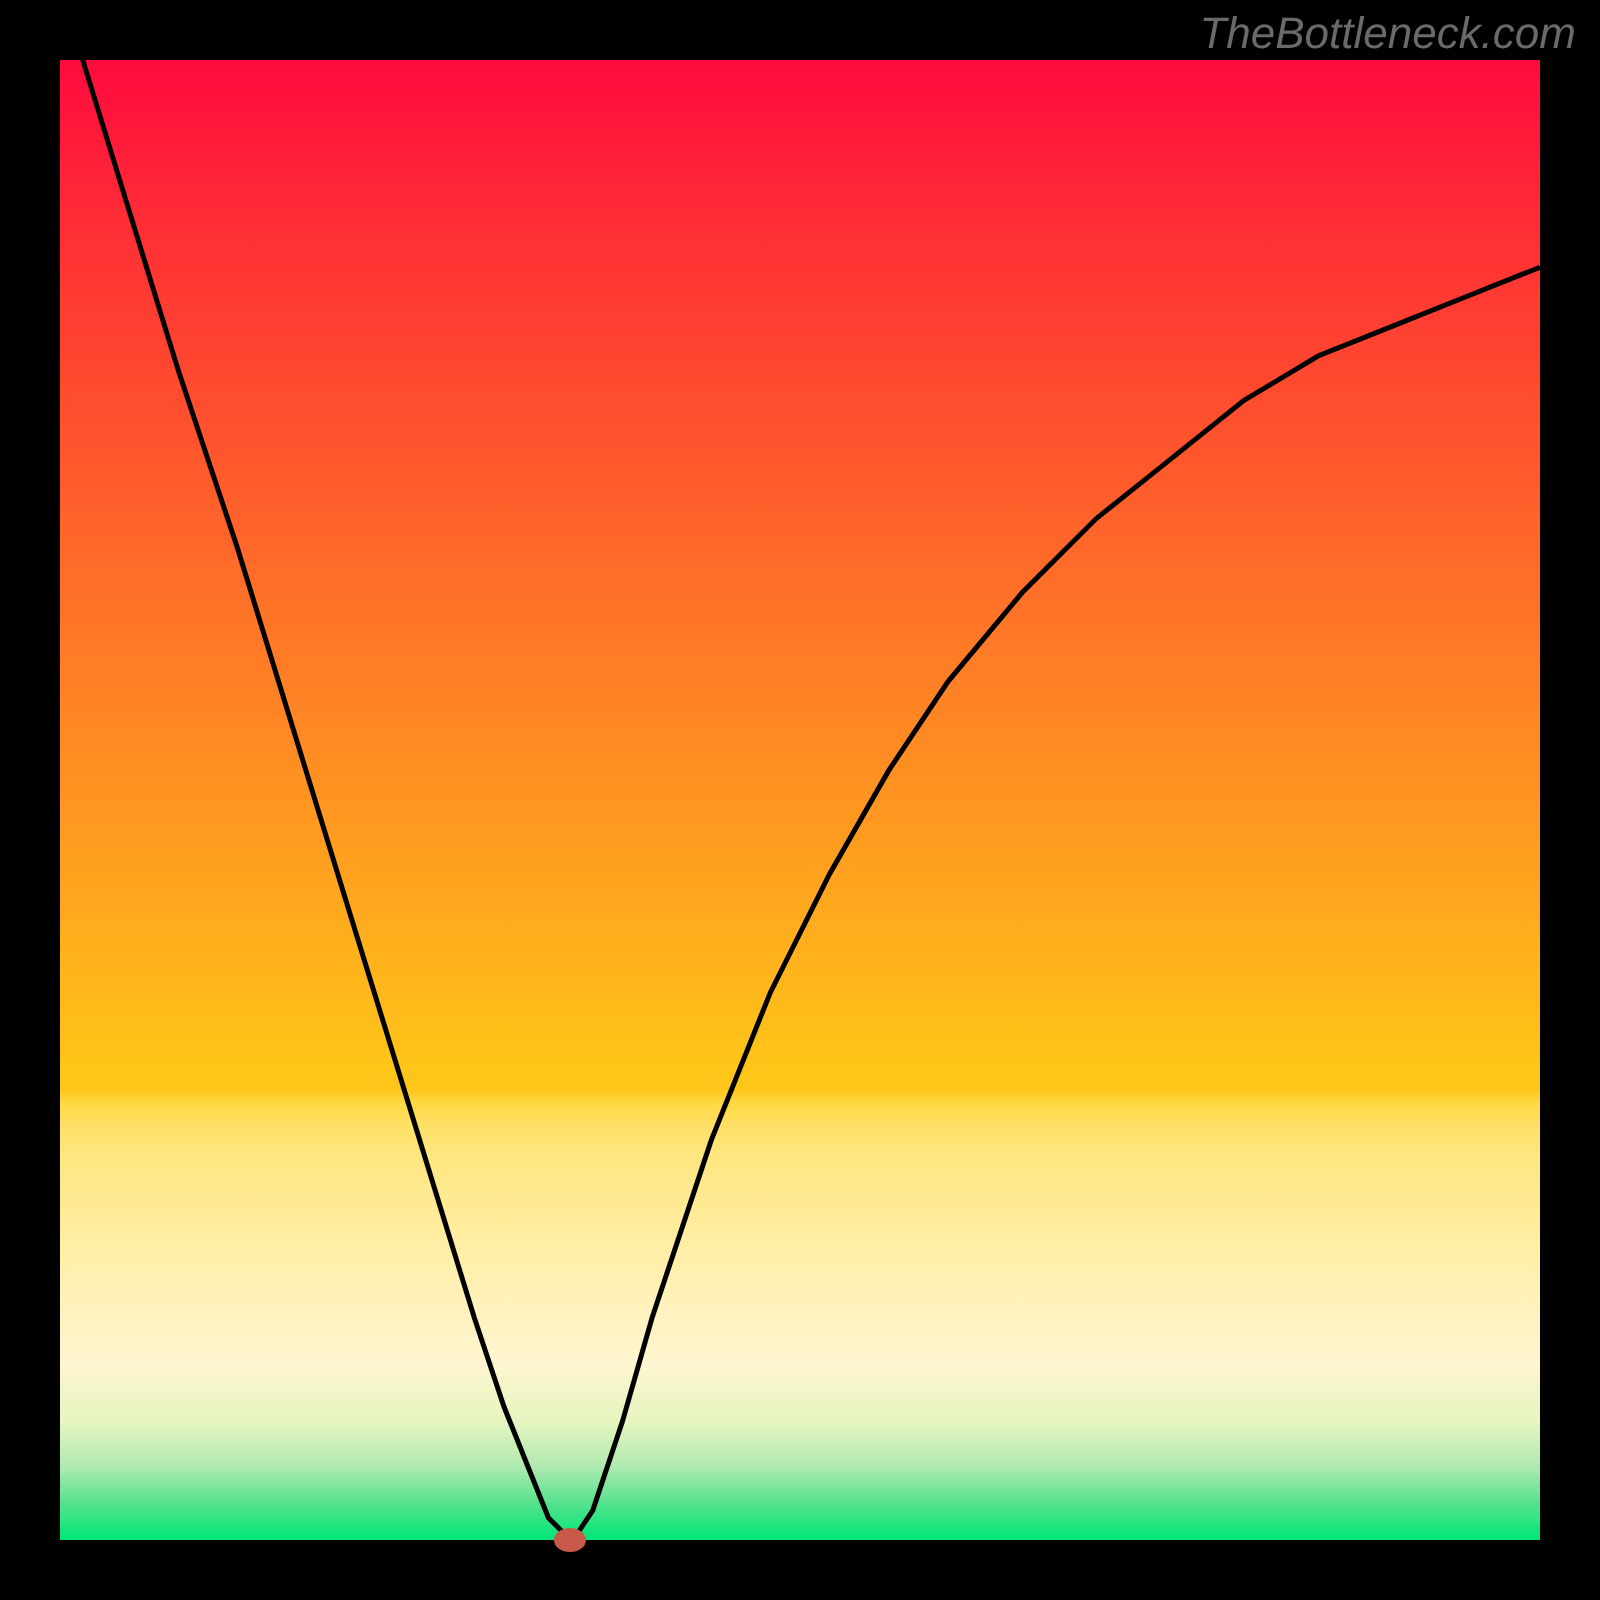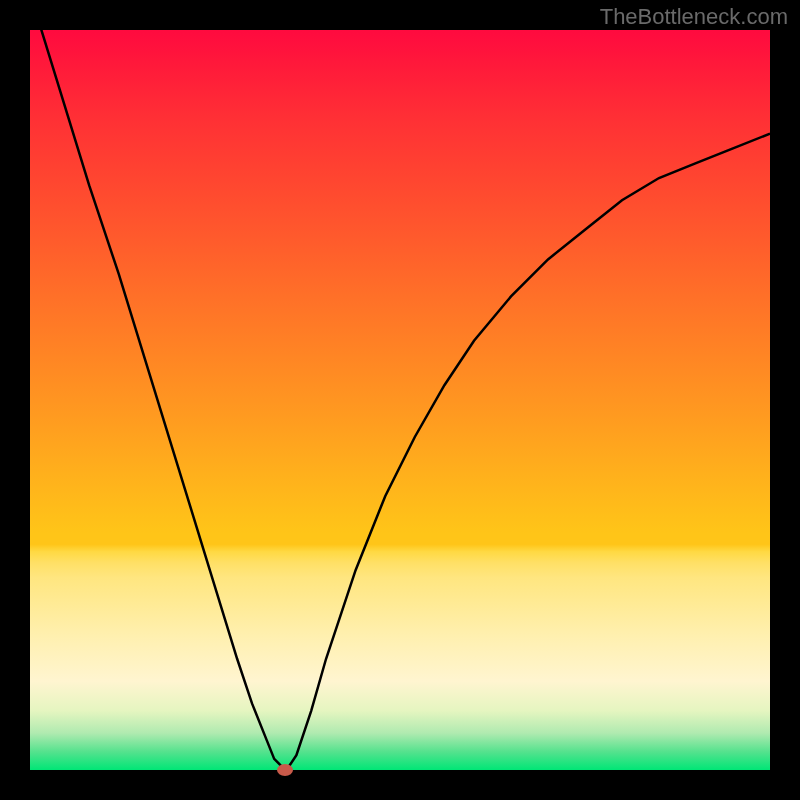--- a/index.html
+++ b/index.html
@@ -16,20 +16,21 @@
     }
     .watermark {
       position: absolute;
       top: 4px;
       right: 12px;
       font-family: Arial, sans-serif;
       font-size: 22px;
       font-weight: 500;
       color: #6a6a6a;
       z-index: 10;
+      font-style: italic;
     }
     .plot-area {
       position: absolute;
       top: 30px;
       left: 30px;
       width: 740px;
       height: 740px;
       background: linear-gradient(to bottom,
         #ff0a3f 0%,
         #ff1a3a 5%,

